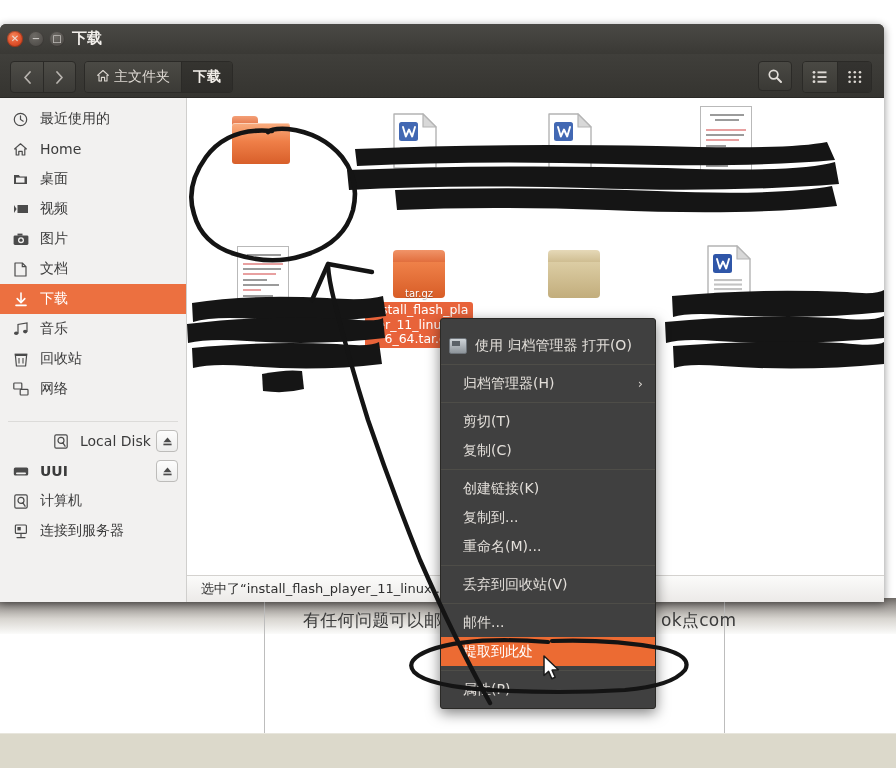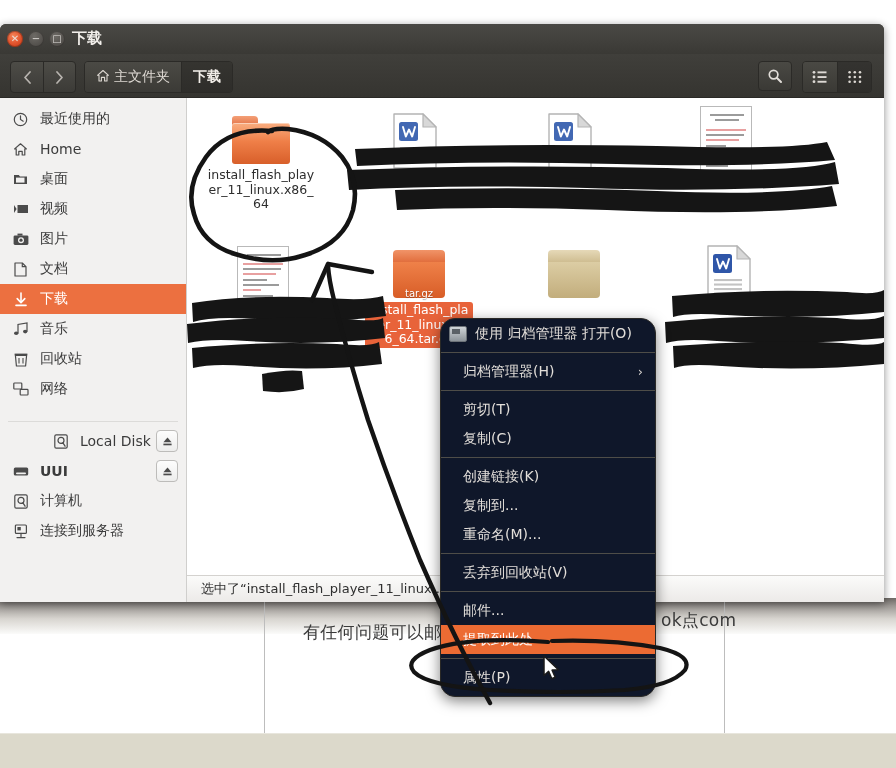--- a/index.html
+++ b/index.html
@@ -222,25 +222,25 @@
     position: absolute; left: 0; bottom: 0; width: 697px; height: 27px;
     background: linear-gradient(180deg,#fbfbfa 0%,#eceae8 100%);
     border-top: 1px solid #d4d2cf;
     display: flex; align-items: center; padding-left: 14px;
     font-size: 13px; color: #2f2f2f; white-space: nowrap; overflow: hidden;
   }
 
   
   #ctxmenu {
     position: absolute; left: 440px; top: 318px; width: 216px;
-    background: #0f172a;
+    background: #404040;
     border: 1px solid #2a2926;
-    border-radius: 15px;
+    border-radius: 3px;
     box-shadow: 0 4px 14px rgba(0,0,0,.5);
-    padding: 0 0 4px 0;
+    padding: 12px 0 4px 0;
     z-index: 40;
   }
   .mi {
     height: 29px; display: flex; align-items: center;
     padding-left: 22px; padding-right: 12px;
     font-size: 14px; color: #e3dfda; position: relative;
   }
   .mi.first { padding-left: 8px; gap: 8px; }
   .mi.hl { background: #ec6b33; color: #ffffff; }
   .mi .arrow { position: absolute; right: 12px; color: #d8d4cf; font-size: 13px; }
@@ -262,21 +262,21 @@
   #cursor { position: absolute; left: 542px; top: 655px; z-index: 70; }
 </style>
 </head>
 <body>
 
 <div id="desktop">
   <div class="bg-band-grey"></div>
   <div class="bg-vline" style="left:264px;"></div>
   <div class="bg-vline" style="left:724px;"></div>
   <div class="bg-band-beige"></div>
-  <div class="bg-text" style="left:303px; top:609px;margin-top:12px;">有任何问题可以邮</div>
+  <div class="bg-text" style="left:303px; top:609px;">有任何问题可以邮</div>
   <div class="bg-text" style="left:661px; top:609px;">ok点com</div>
 </div>
 
 <div id="window">
 
   <div class="titlebar">
     <div class="wbtns">
       <div class="wbtn close">
           <span class="gl">✕</span>
         </div>
@@ -528,21 +528,20 @@
       </div>
     </div>
 
     <div class="fileview">
 
       <div class="icon-cell" style="left:18px; top:18px;">
         <div class="ico-folder">
           <div class="tab"></div>
             <div class="body2"></div>
         </div>
-        <div class="icon-cap">install_flash_player_11_linux.x86_64</div>
       </div>
 
       <div class="icon-cell" style="left:172px; top:14px;">
         <div class="ico-doc">
           <svg width="50" height="58" viewBox="0 0 50 58">
             <path d="M4 2 L33 2 L46 15 L46 56 L4 56 Z" fill="#ffffff" stroke="#b4b4b4" stroke-width="1.4" stroke-linejoin="round"></path>
             <path d="M33 2 L33 15 L46 15 Z" fill="#d8d8d8" stroke="#b4b4b4" stroke-width="1.2" stroke-linejoin="round"></path>
             <rect x="9" y="10" width="19" height="19" rx="2.5" fill="#4268b3"></rect>
             <path d="M13 15 L15.8 24.5 L19 17.5 L22.2 24.5 L25 15" fill="none" stroke="#ffffff" stroke-width="1.9" stroke-linejoin="round" stroke-linecap="round"></path>
             <g fill="#c3c3c3">

